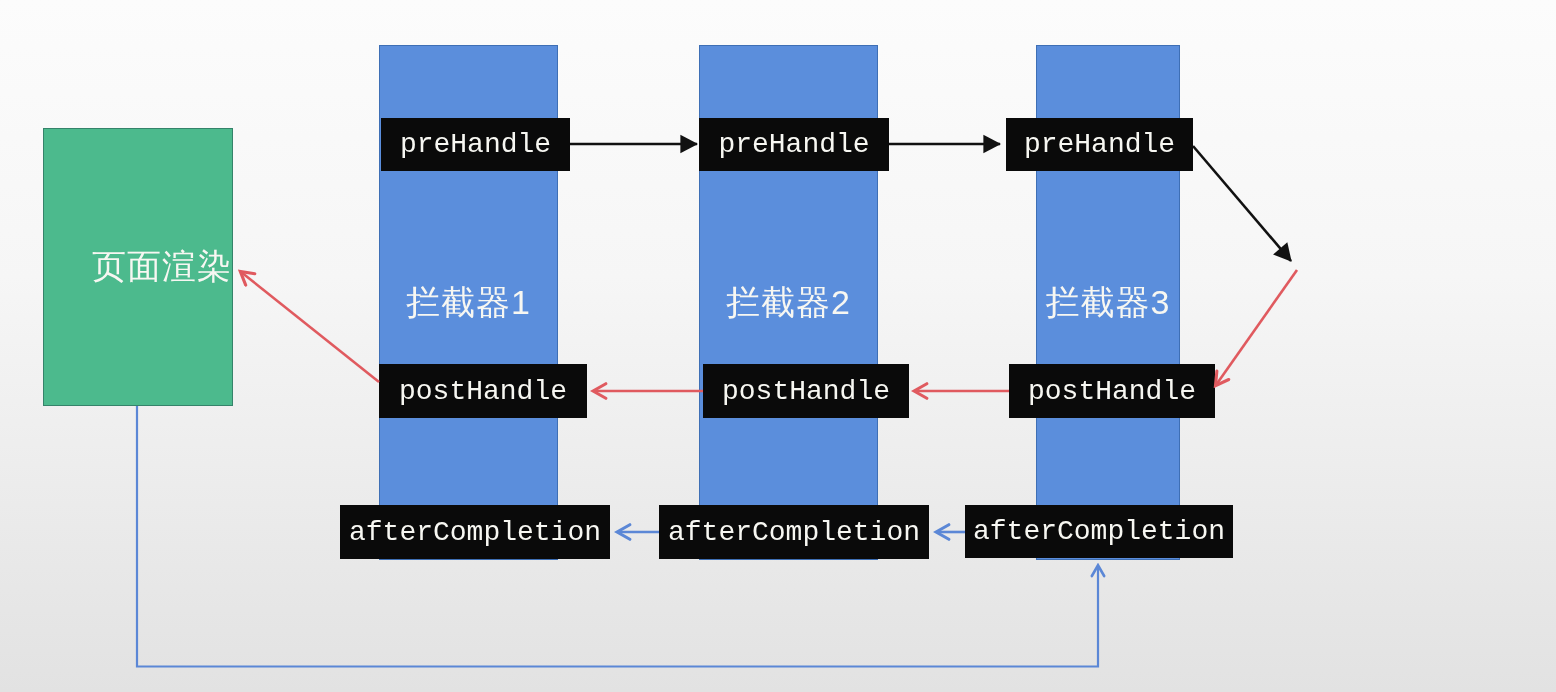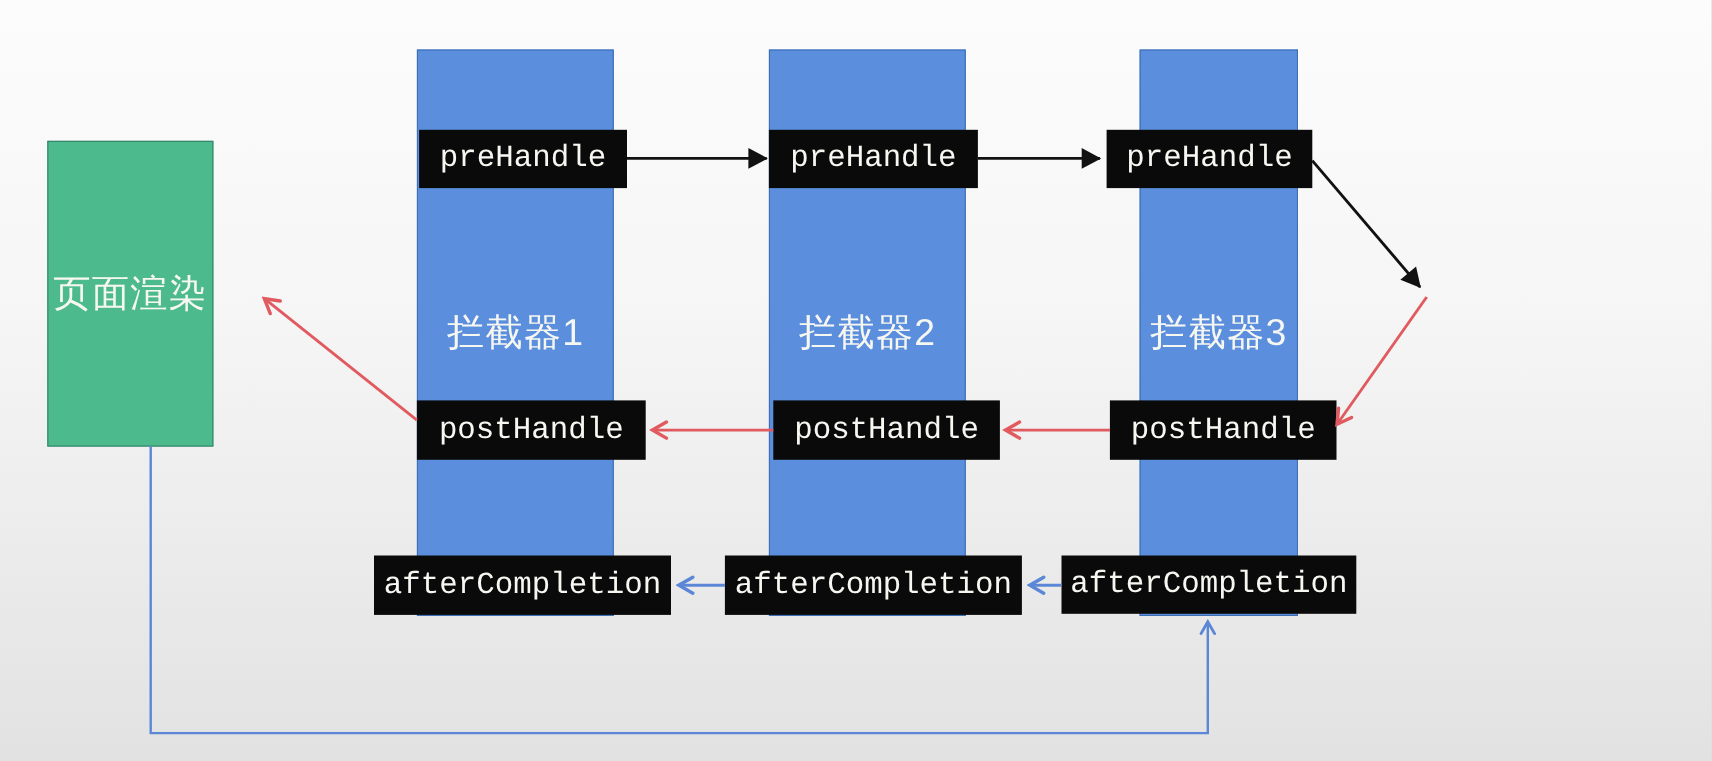--- a/index.html
+++ b/index.html
@@ -13,24 +13,24 @@
     background:var(--column-blue,#5B8EDC);
     border:1px solid var(--column-border,#3E6FB5);
     display:flex;align-items:center;justify-content:center;
     box-sizing:border-box;
   }
   .col1{left:379px}
   .col2{left:699px}
   .col3{left:1036px;width:144px}
   .col-label{color:var(--text-white,#F7F7F2);font-size:34px;letter-spacing:1px;}
   .node{
-    position:absolute;width:151px;box-sizing:border-box;
+    position:absolute;width:190px;box-sizing:border-box;
     background:var(--node-green,#4CBA8D);
     border:1px solid var(--node-border,#35836A);
-    display:flex;align-items:center;justify-content:center;
+    display:flex;align-items:center;justify-content:flex-end;
   }
   .node-left{left:43px;top:128px;height:278px}
   .node-right{left:1296px;top:128px;height:276px}
   .node-label{color:var(--text-white,#F7F7F2);font-size:34px;letter-spacing:1px;}
   .blackbox{
     position:absolute;background:var(--label-black,#0A0A0A);
     color:var(--text-white,#F7F7F2);
     display:flex;align-items:center;justify-content:center;
     font-size:28px;box-sizing:border-box;font-family:Liberation Mono, monospace;
   }

